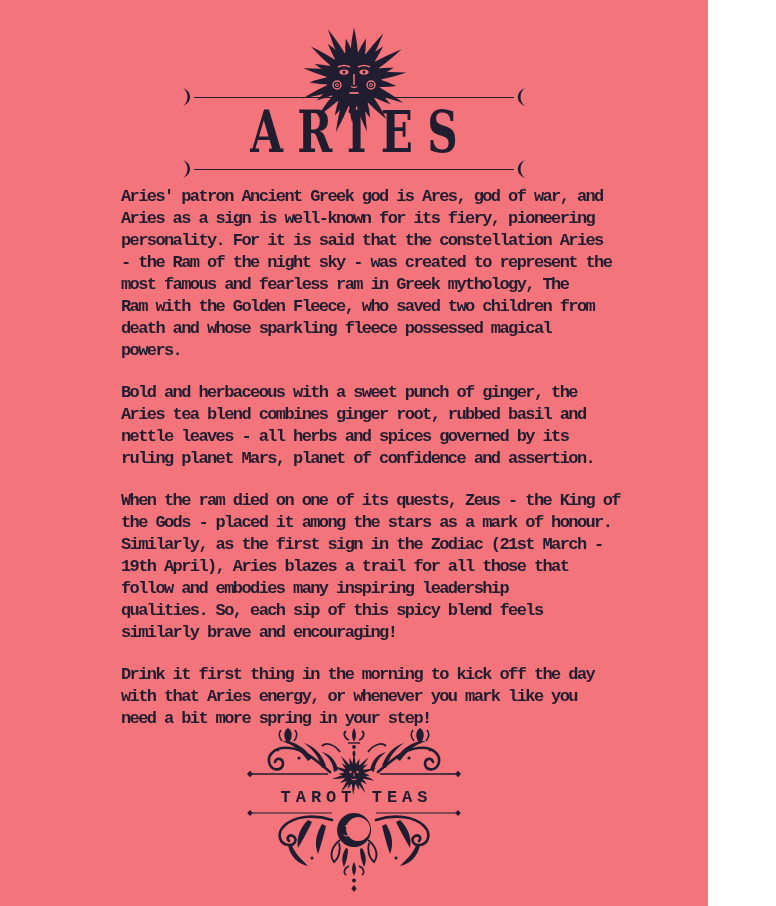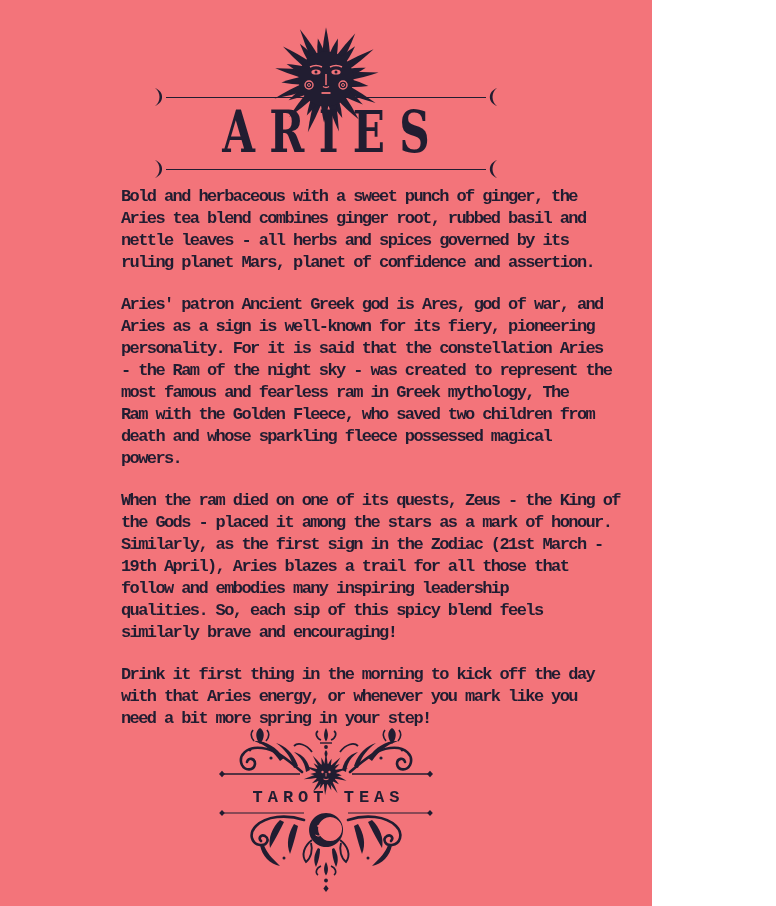--- a/index.html
+++ b/index.html
@@ -3,21 +3,21 @@
 <meta charset="utf-8">
 <style>
   :root{
     --bg:#F3747A;
     --ink:#211D31;
   }
   html,body{margin:0;padding:0;}
   body{background:#fff;}
   .page{
     position:relative;
-    width:652px;height:906px;
+    width:708px;height:906px;
     background:var(--bg);
     color:var(--ink);
     font-family:"Liberation Mono","DejaVu Sans Mono",monospace;
     overflow:hidden;
     text-decoration:underline;
   }
   svg{overflow:visible;display:block;}
   .ink-fill{fill:var(--ink);}
   .ink-stroke{stroke:var(--ink);fill:none;}
   .bg-stroke{stroke:var(--bg);fill:none;}
@@ -128,32 +128,32 @@
     <svg width="9" height="20" viewBox="0 0 9 20">
       <path class="ink-fill" d="M1,1 C7,5 7,15 1,19 C10.5,15.5 10.5,4.5 1,1 Z"></path>
     </svg>
     <div class="line"></div>
     <svg width="9" height="20" viewBox="0 0 9 20">
       <path class="ink-fill" d="M8,1 C2,5 2,15 8,19 C-1.5,15.5 -1.5,4.5 8,1 Z"></path>
     </svg>
   </div>
 
   <div class="body-copy">
-    <p>Bold and herbaceous with a sweet punch of ginger, the
-Aries tea blend combines ginger root, rubbed basil and
-nettle leaves - all herbs and spices governed by its
-ruling planet Mars, planet of confidence and assertion.</p>
     <p>Aries' patron Ancient Greek god is Ares, god of war, and
 Aries as a sign is well-known for its fiery, pioneering
 personality. For it is said that the constellation Aries
 - the Ram of the night sky - was created to represent the
 most famous and fearless ram in Greek mythology, The
 Ram with the Golden Fleece, who saved two children from
 death and whose sparkling fleece possessed magical
 powers.</p>
+    <p>Bold and herbaceous with a sweet punch of ginger, the
+Aries tea blend combines ginger root, rubbed basil and
+nettle leaves - all herbs and spices governed by its
+ruling planet Mars, planet of confidence and assertion.</p>
     <p>When the ram died on one of its quests, Zeus - the King of
 the Gods - placed it among the stars as a mark of honour.
 Similarly, as the first sign in the Zodiac (21st March -
 19th April), Aries blazes a trail for all those that
 follow and embodies many inspiring leadership
 qualities. So, each sip of this spicy blend feels
 similarly brave and encouraging!</p>
     <p>Drink it first thing in the morning to kick off the day
 with that Aries energy, or whenever you mark like you
 need a bit more spring in your step!</p>

